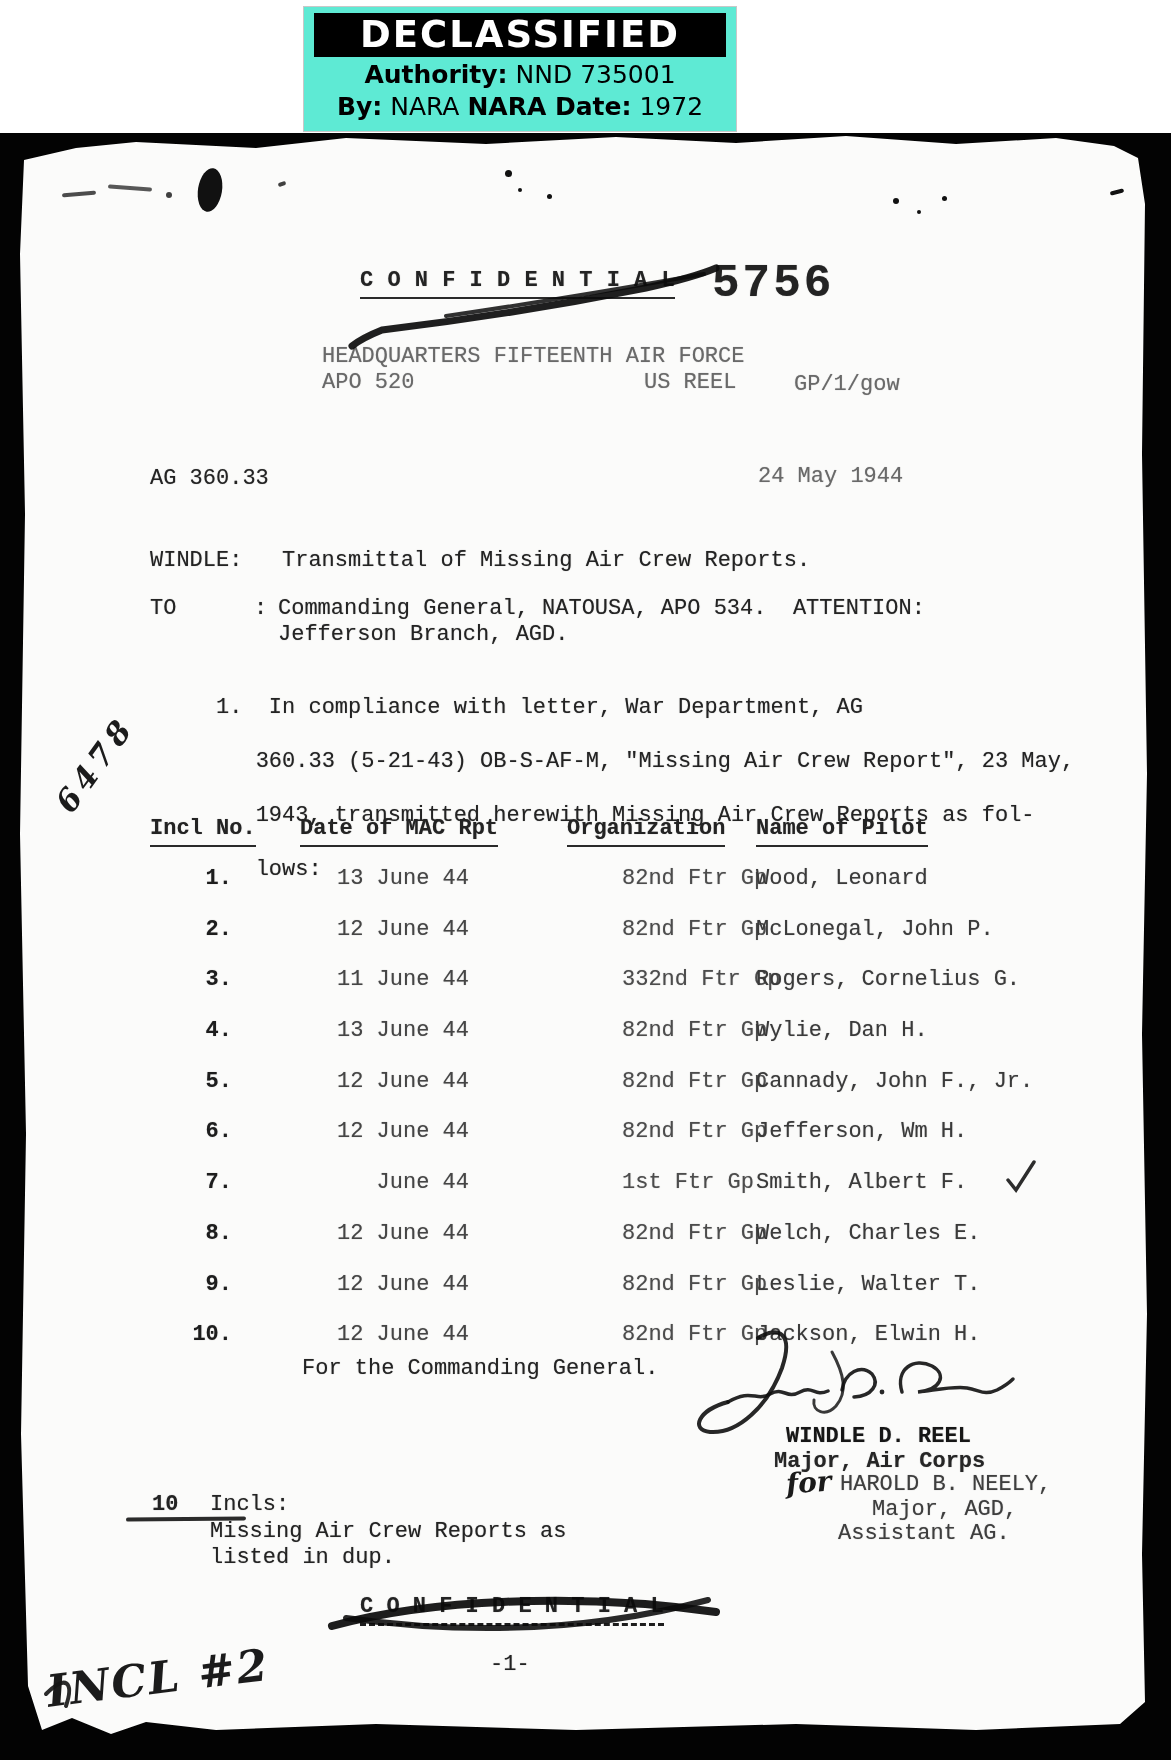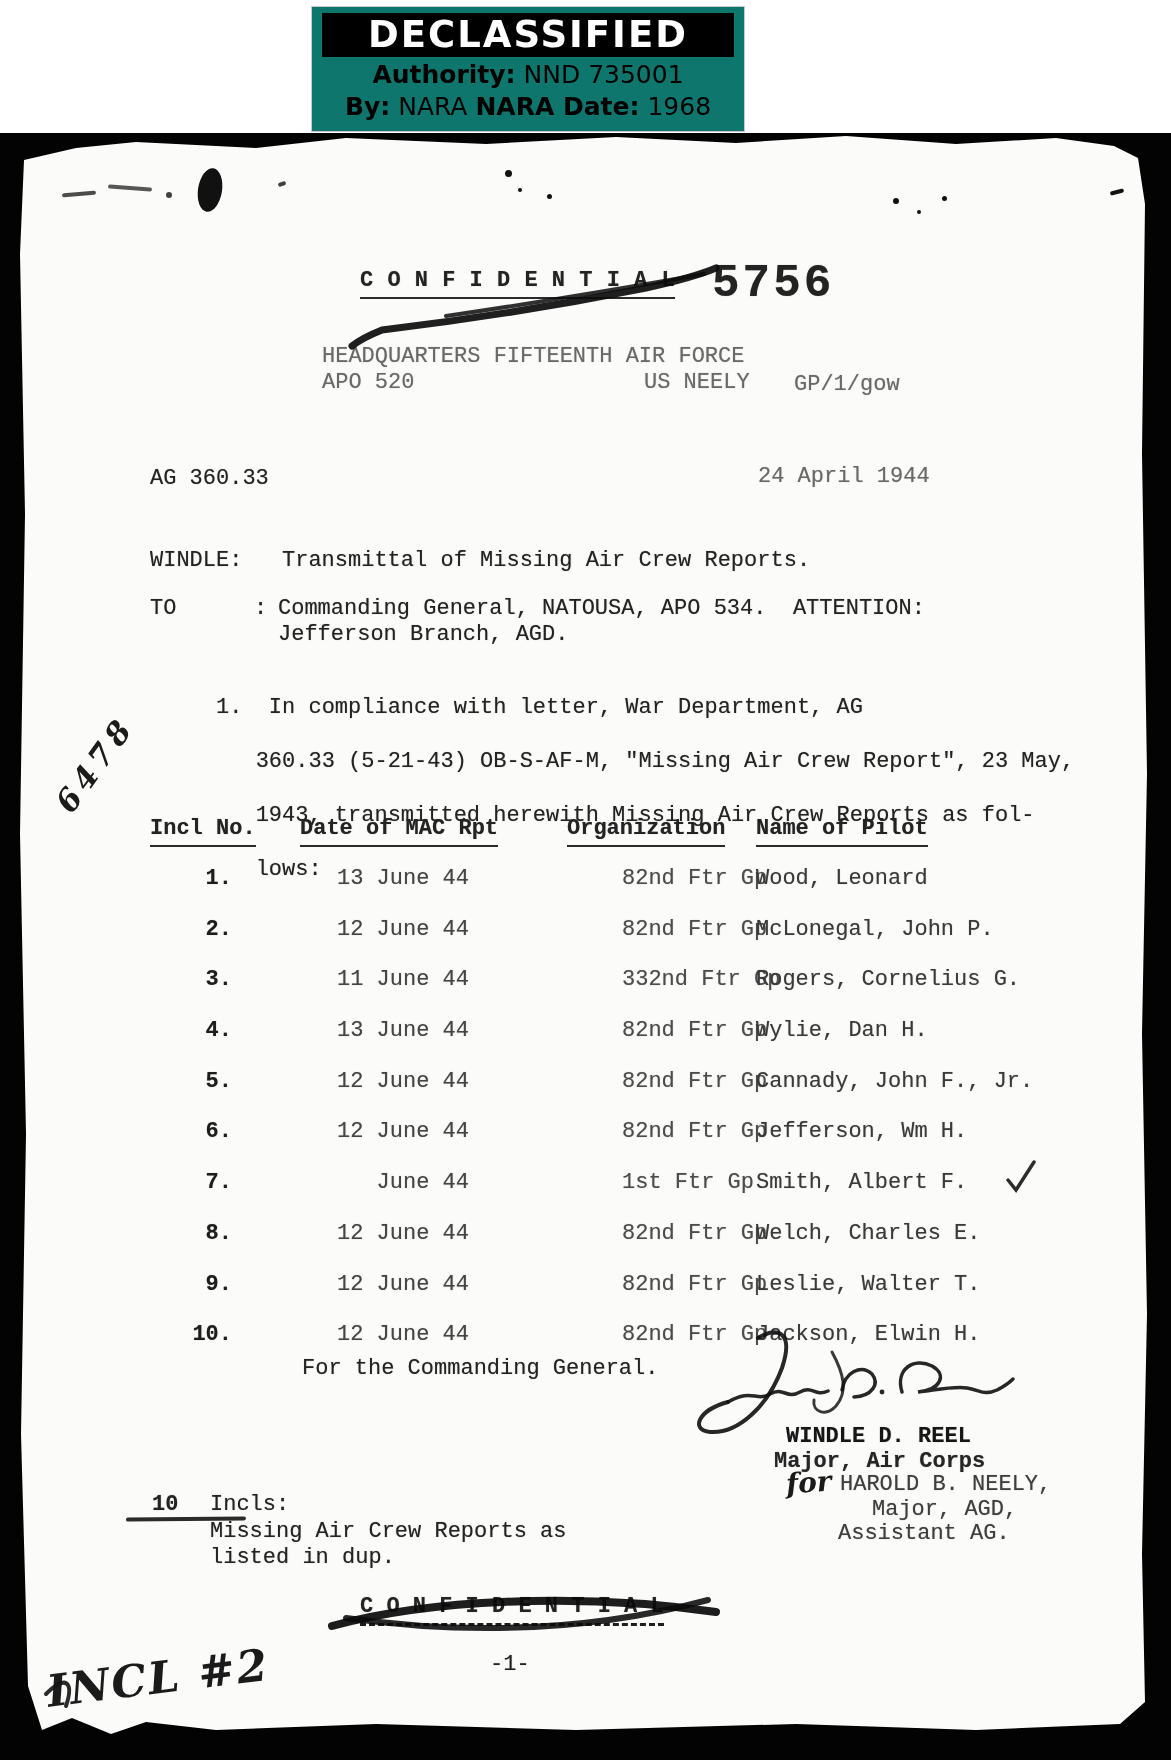--- a/index.html
+++ b/index.html
@@ -1,20 +1,20 @@
 <!DOCTYPE html>
 <html><head>
 <meta charset="utf-8">
 <style>
   html,body{margin:0;padding:0;background:#fff;}
   #page{position:relative;width:1171px;height:1760px;overflow:hidden;background:#fff;
         font-family:"Liberation Mono","DejaVu Sans Mono",monospace;}
   
-  .stamp-box{position:absolute;left:303px;top:6px;width:432px;height:124px;background:#0f766e;
-             border:1px solid #c8c8c8;font-family:"DejaVu Sans","Liberation Sans",sans-serif;margin-left:8px;}
+  .stamp-box{position:absolute;left:303px;top:6px;width:432px;height:124px;background:#5eead4;
+             border:1px solid #c8c8c8;font-family:"DejaVu Sans","Liberation Sans",sans-serif;}
   .stamp-bar{margin:6px 10px 2px 10px;background:#000;color:#fff;text-align:center;
              font-weight:bold;font-size:37px;letter-spacing:2px;line-height:44px;height:44px;}
   .stamp-line{ text-align:center;font-size:25px;color:#000;line-height:32px;}
   .stamp-line b{font-weight:bold;}
   
   .scan{position:absolute;left:0;top:133px;width:1171px;height:1627px;background:#030303;}
   .paper{position:absolute;left:16px;top:1px;width:1134px;height:1614px;background:#fbfbfa;
          clip-path:polygon(8px 26px,60px 14px,120px 8px,240px 14px,330px 4px,470px 10px,600px 3px,
            720px 9px,830px 2px,940px 10px,1040px 4px,1098px 12px,1122px 24px,1129px 70px,
            1126px 320px,1131px 640px,1126px 900px,1131px 1180px,1126px 1420px,1129px 1568px,
@@ -66,36 +66,36 @@
   svg.pen{position:absolute;left:0;top:0;pointer-events:none;}
 </style>
 </head>
 <body>
 
 <div id="page">
 
   <div class="stamp-box">
     <div class="stamp-bar">DECLASSIFIED</div>
     <div class="stamp-line"><b>Authority:</b><span> NND 735001</span></div>
-    <div class="stamp-line"><b>By:</b><span> NARA  </span><b>NARA Date:</b><span> 1968</span></div>
+    <div class="stamp-line"><b>By:</b><span> NARA  </span><b>NARA Date:</b><span> 1972</span></div>
   </div>
 
   <div class="scan">
     <div class="paper">
 
       <div class="typed conf-top" style="left:344px;top:134px">C O N F I D E N T I A L</div>
       <div class="typed doc-num" style="left:696px;top:124px">5756</div>
 
       <div class="typed faded" style="left:306px;top:210px">HEADQUARTERS FIFTEENTH AIR FORCE</div>
       <div class="typed faded" style="left:306px;top:236px">APO 520</div>
-      <div class="typed faded" style="left:628px;top:236px">US NEELY</div>
+      <div class="typed faded" style="left:628px;top:236px">US REEL</div>
       <div class="typed faded" style="left:778px;top:238px">GP/1/gow</div>
 
       <div class="typed" style="left:134px;top:332px">AG 360.33</div>
-      <div class="typed faded" style="left:742px;top:330px">24 April 1944</div>
+      <div class="typed faded" style="left:742px;top:330px">24 May 1944</div>
 
       <div class="typed" style="left:134px;top:414px">WINDLE:</div>
       <div class="typed" style="left:266px;top:414px">Transmittal of Missing Air Crew Reports.</div>
 
       <div class="typed" style="left:134px;top:462px">TO</div>
       <div class="typed" style="left:238px;top:462px">:</div>
       <div class="typed" style="left:262px;top:462px">Commanding General, NATOUSA, APO 534.  ATTENTION:</div>
       <div class="typed" style="left:262px;top:488px">Jefferson Branch, AGD.</div>
 
       <div class="typed" style="left:134px;top:560px;line-height:27px"><span>     1.  In compliance with letter, War Department, AG</span><br>

